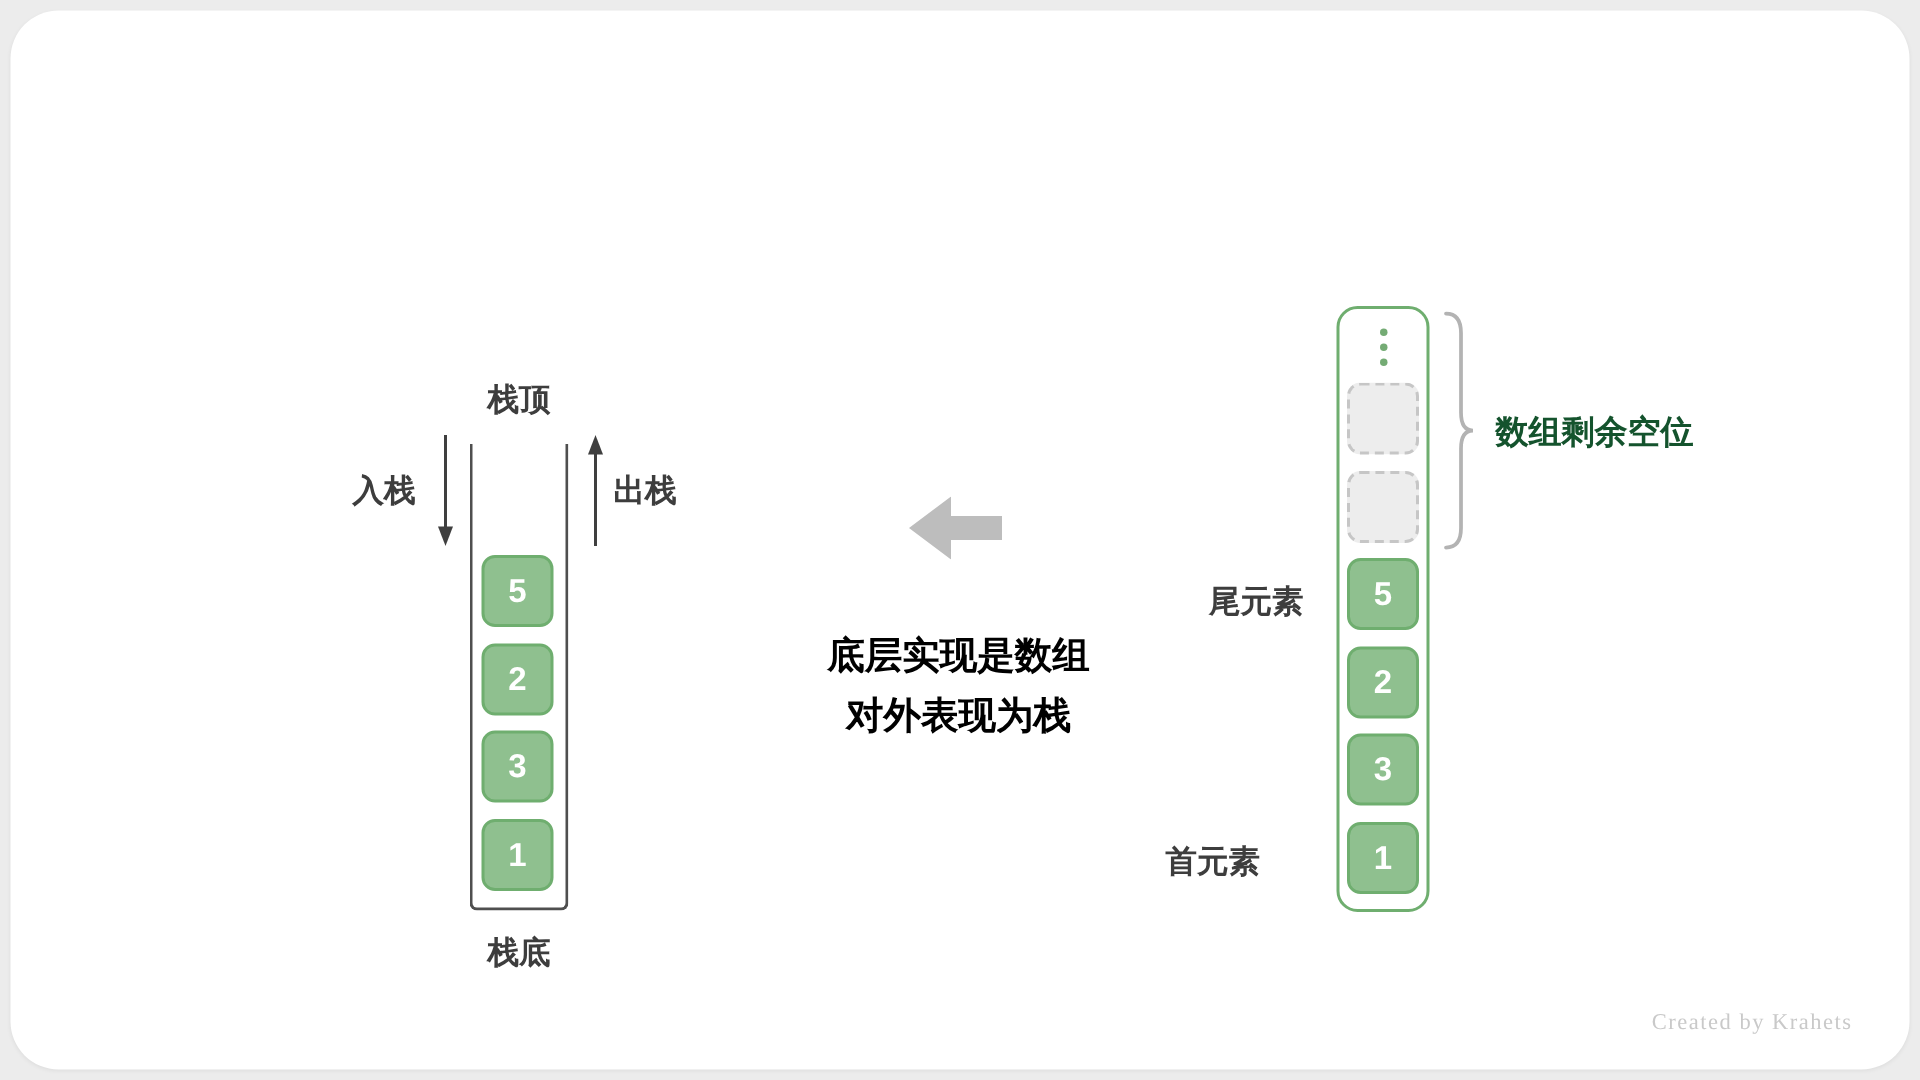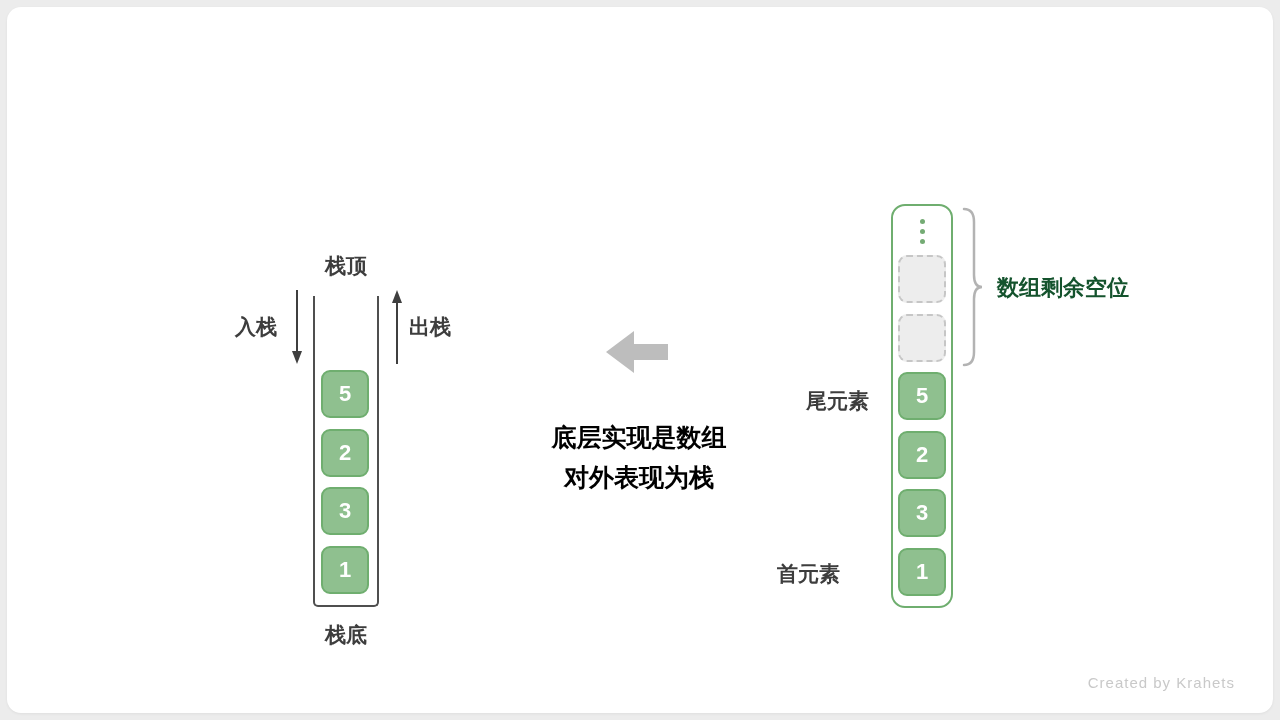--- a/index.html
+++ b/index.html
@@ -1,19 +1,19 @@
 <!DOCTYPE html>
 <html><head>
 <meta charset="utf-8">
 <style>
   * { margin:0; padding:0; box-sizing:border-box; }
   body { font-family:"Liberation Sans", sans-serif; }
   .canvas { position:relative; width:1280px; height:720px; background:#ececec; overflow:hidden; }
   .card { position:absolute; left:7px; top:7px; width:1266px; height:706px;
-          background:#ffffff; border-radius:14px; box-shadow:0 1px 3px rgba(0,0,0,0.06); }
+          background:#ffffff; border-radius:32px; box-shadow:0 1px 3px rgba(0,0,0,0.06); }
 
   .abs { position:absolute; }
 
   .dark-label { font-size:21px; font-weight:bold; color:#3d3d3d; }
   .gray-label { font-size:22px; font-weight:bold; color:#14532d; }
 
   
   .stack-box { position:absolute; left:306px; top:289px; width:66px; height:311px;
                border-left:2px solid #4f4f4f; border-right:2px solid #4f4f4f;
                border-bottom:2px solid #4f4f4f; border-radius:0 0 5px 5px; background:#fff; }
@@ -30,21 +30,21 @@
   .array-box { position:absolute; left:884px; top:197px; width:62px; height:404px;
                border:2px solid #6fae6f; border-radius:14px; background:#fff; }
 
   .dots { position:absolute; left:0; top:8px; width:58px; height:34px;
           display:flex; flex-direction:column; align-items:center; justify-content:center; gap:5px; }
   .dot { width:5px; height:5px; border-radius:50%; background:#74ab74; }
 
   .center-text { text-align:center; font-size:25px; font-weight:bold; color:#000000; line-height:40px; }
 
   .footer { position:absolute; right:38px; bottom:22px;
-            font-family:Liberation Sans, sans-serif; font-size:15px;
+            font-family:Liberation Serif, serif; font-size:15px;
             color:#c9c9c9; letter-spacing:1px;text-align:right; }
 </style>
 </head>
 <body>
 
 <div class="canvas">
   <div class="card">
 
     <div class="abs dark-label" style="left:306px; top:245px; width:66px; text-align:center;">栈顶</div>
 

